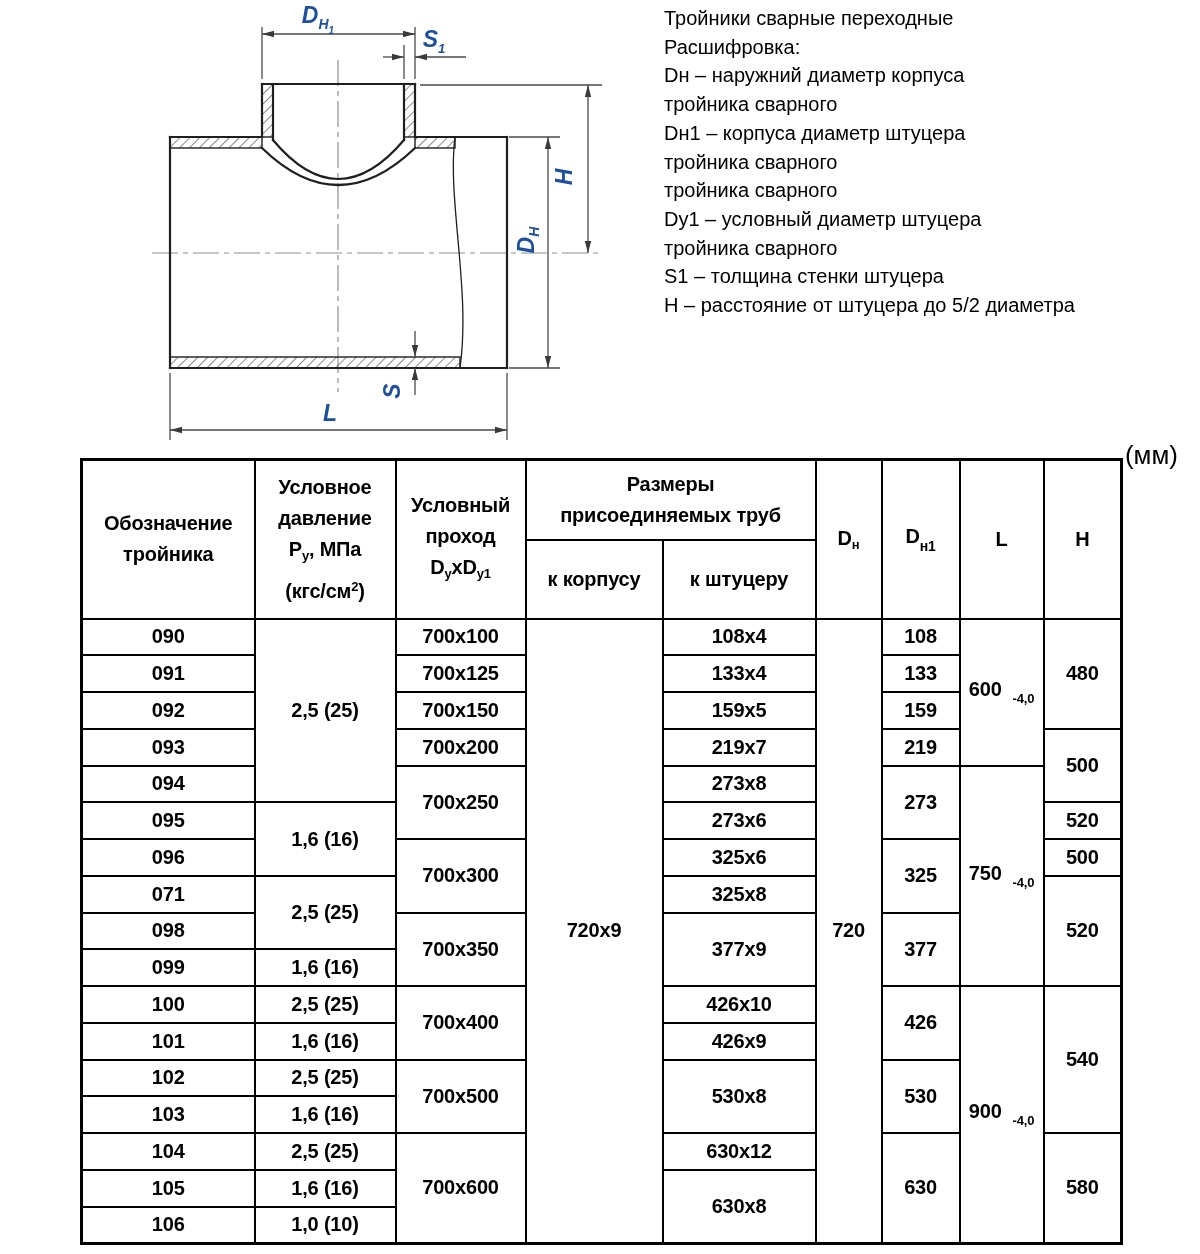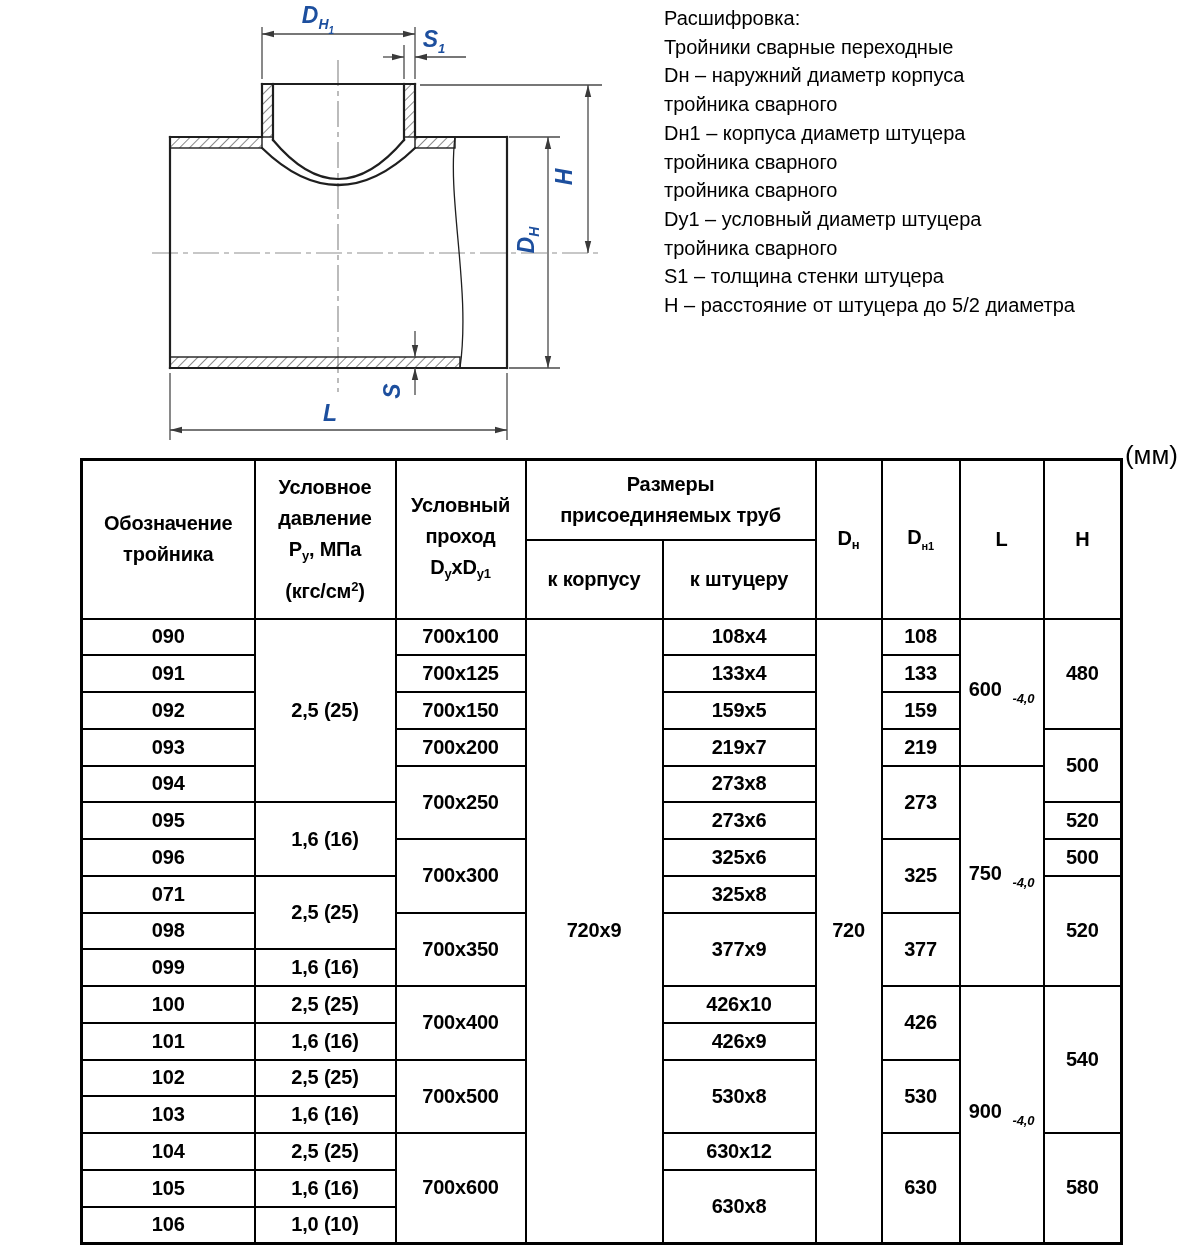--- a/index.html
+++ b/index.html
@@ -25,23 +25,23 @@
              border-collapse:collapse;table-layout:fixed;border:3px solid #000;}
   #dim-table th,#dim-table td{border:2px solid #000;text-align:center;
              vertical-align:middle;padding:0;font-weight:bold;letter-spacing:-0.2px;}
   #dim-table th{font-size:20px;}
   #dim-table td{font-size:20px;}
   #dim-table thead tr.hr1{height:80px;}
   #dim-table thead tr.hr2{height:79px;}
   #dim-table tbody tr{height:36.76px;}
   .th-line{line-height:31px;}
   .sb{font-size:13px;vertical-align:-0.3em;}
-  .sblow{font-size:11px;vertical-align:-0.55em;}
+  .sblow{font-size:14px;vertical-align:-0.55em;}
   .sp{font-size:13px;vertical-align:0.5em;}
-  .tol{font-size:13px;vertical-align:-0.55em;margin-left:11px;font-style:italic;}
+  .tol{font-size:13px;vertical-align:-0.55em;margin-left:11px;}
 </style>
 </head>
 <body>
 
 <svg id="drawing-svg" width="660" height="455" viewBox="0 0 660 455">
   <defs>
     <pattern id="hatch" patternUnits="userSpaceOnUse" width="7" height="7" patternTransform="rotate(45)">
       <line x1="0" y1="0" x2="0" y2="7" stroke="#2a2a2a" stroke-width="1.1"></line>
     </pattern>
     <marker id="arr" markerWidth="14" markerHeight="9" refX="12.5" refY="4.5" orient="auto-start-reverse" markerUnits="userSpaceOnUse">
@@ -101,22 +101,22 @@
     <text class="lbl" x="318" y="23" text-anchor="middle"><tspan>D</tspan><tspan dy="6" font-size="14">H</tspan><tspan dy="5" font-size="10">1</tspan></text>
     <text class="lbl" x="434" y="47" text-anchor="middle"><tspan>S</tspan><tspan dy="6" font-size="13">1</tspan></text>
     <text class="lbl" x="572" y="177" text-anchor="middle" transform="rotate(-90 572 177)">H</text>
     <text class="lbl" x="534" y="240" text-anchor="middle" transform="rotate(-90 534 240)"><tspan>D</tspan><tspan dy="5" font-size="14">H</tspan></text>
     <text class="lbl" x="400" y="391" text-anchor="middle" transform="rotate(-90 400 391)">S</text>
     <text class="lbl" x="330" y="421" text-anchor="middle">L</text>
   </g>
 </svg>
 
 <div id="legend">
+    <div>Тройники сварные переходные</div>
     <div>Расшифровка:</div>
-    <div>Тройники сварные переходные</div>
     <div>Dн – наружний диаметр корпуса</div>
     <div>тройника сварного</div>
     <div>Dн1 – корпуса диаметр штуцера</div>
     <div>тройника сварного</div>
     <div>тройника сварного</div>
     <div>Dy1 – условный диаметр штуцера</div>
     <div>тройника сварного</div>
     <div>S1 – толщина стенки штуцера</div>
     <div>H – расстояние от штуцера до 5/2 диаметра</div>
   </div>

